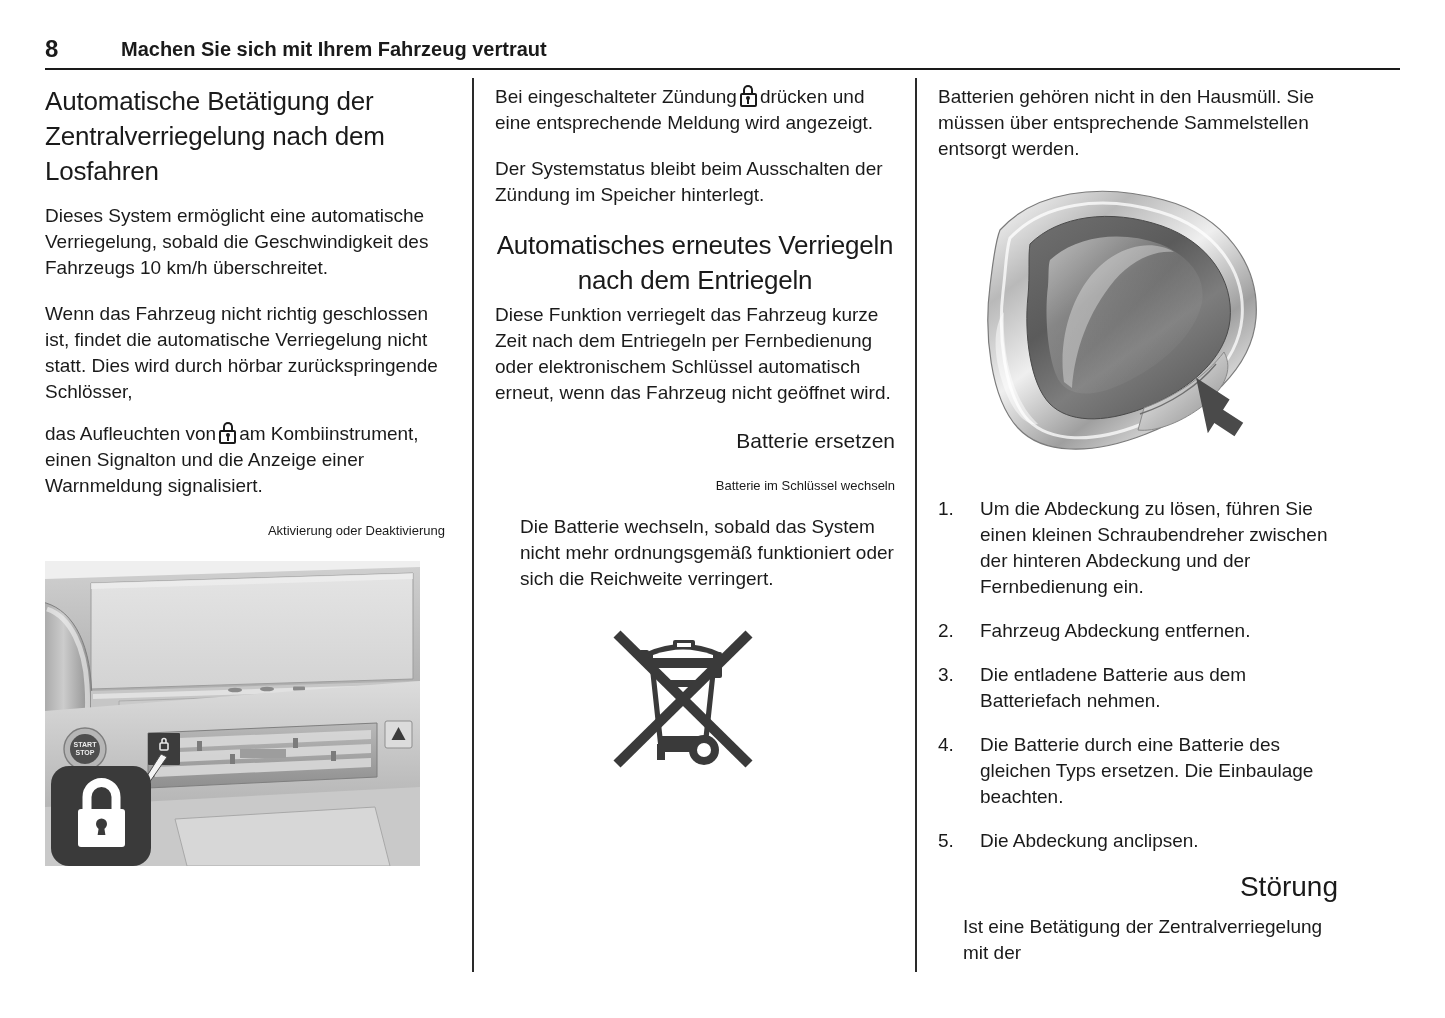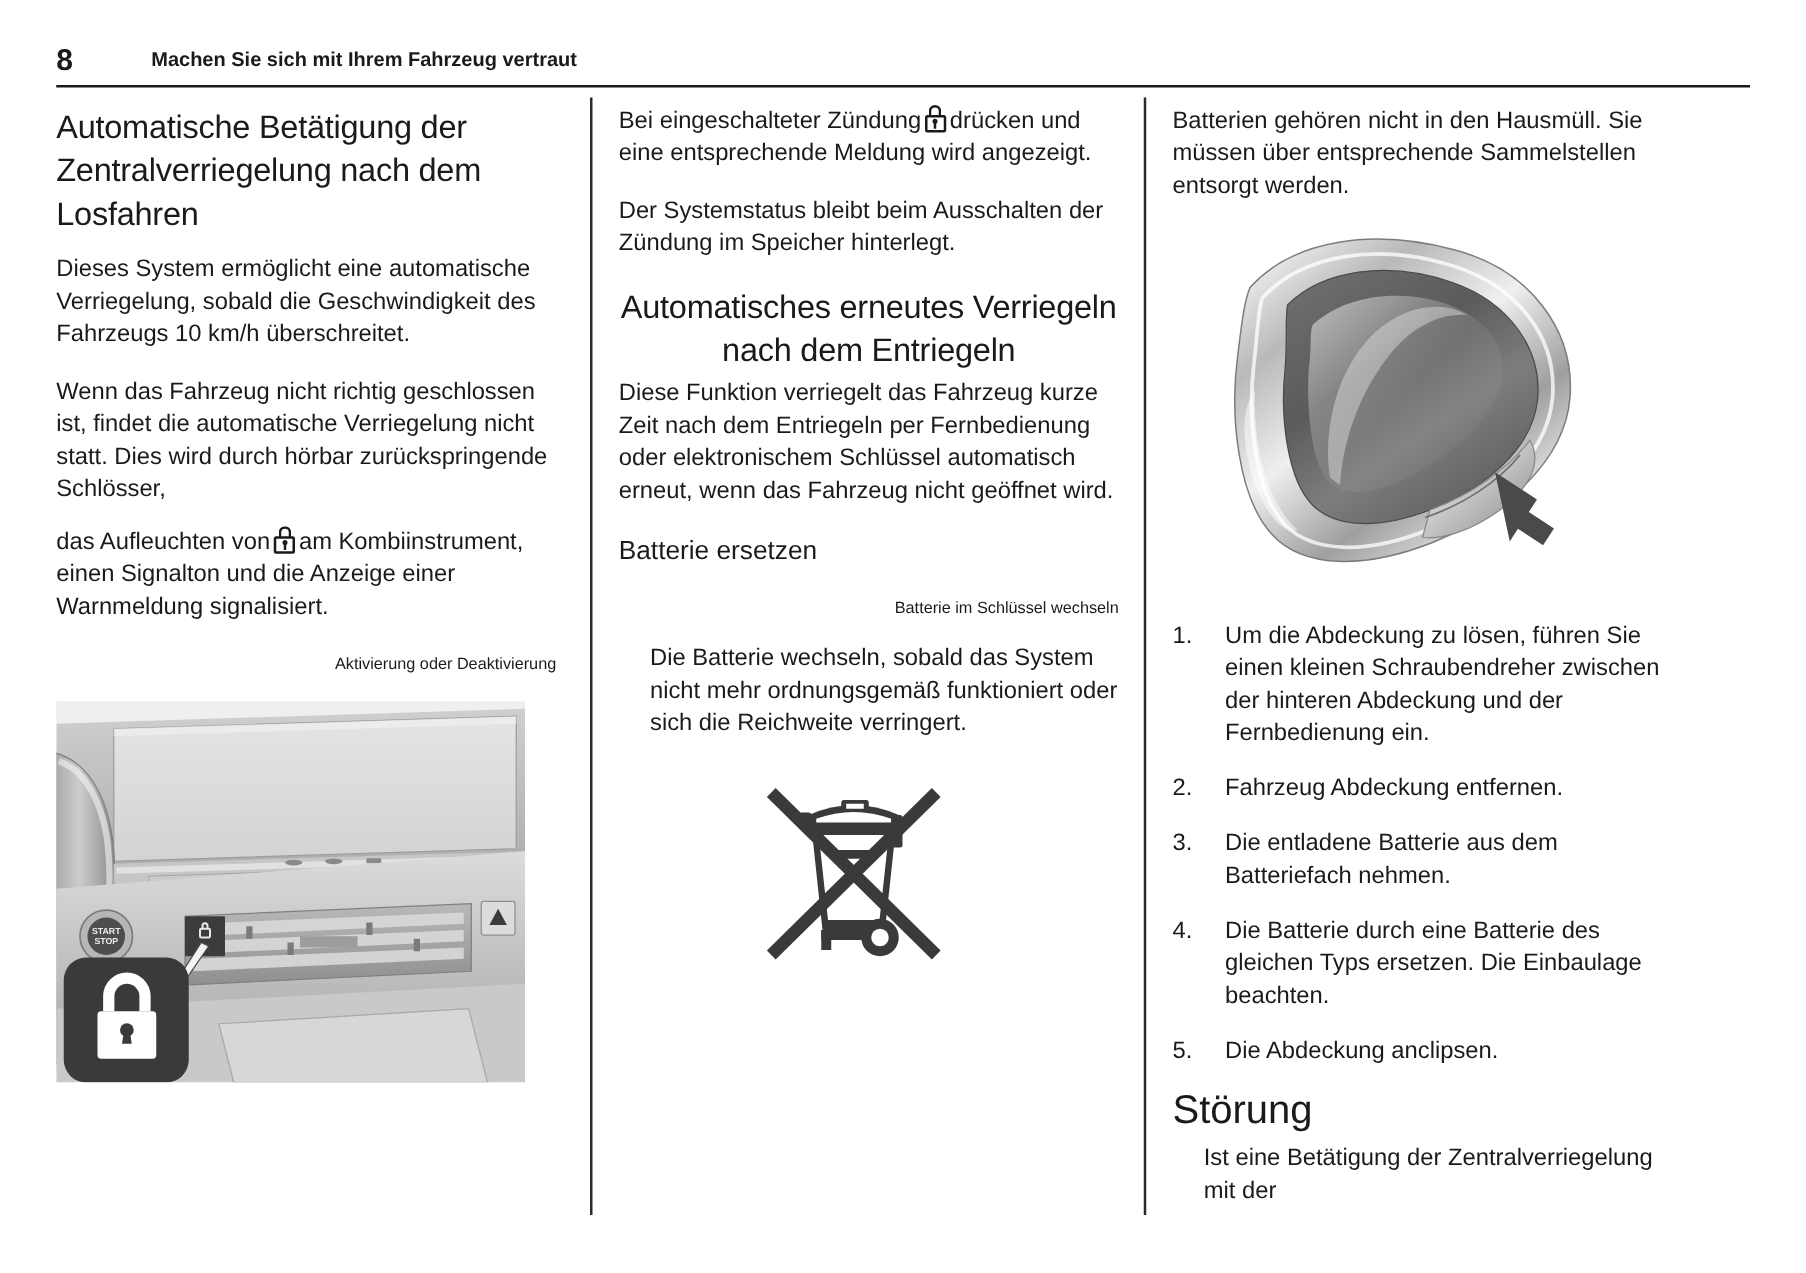--- a/index.html
+++ b/index.html
@@ -35,21 +35,21 @@
     align-items: flex-start;
   }
   .page-number {
     font-size: 24px;
     font-weight: bold;
     line-height: 30px;
     width: 76px;
     flex: none;
   }
   .header-title {
-    font-size: 16px;
+    font-size: 20px;
     font-weight: bold;
     line-height: 30px;
   }
 
   
   .columns {
     position: absolute;
     left: 45px;
     top: 84px;
     width: 1355px;
@@ -81,20 +81,21 @@
     font-size: 26px;
     font-weight: normal;
     line-height: 35px;
     letter-spacing: -0.2px;
   }
   h2.sub-title {
     margin: 0 0 2px 0;
     font-size: 21px;
     font-weight: normal;
     line-height: 30px;
+    text-align: right;
   }
   h3.minor-title {
     margin: 0 0 16px 0;
     font-size: 13px;
     font-weight: normal;
     line-height: 24px;
     text-align: right;
   }
   p.body {
     margin: 0 0 20px 0;
@@ -489,20 +490,20 @@
         <li>
           <span class="num">4.</span>
           <span>Die Batterie durch eine Batterie des gleichen Typs ersetzen. Die Einbaulage beachten.</span>
         </li>
         <li>
           <span class="num">5.</span>
           <span>Die Abdeckung anclipsen.</span>
         </li>
       </ol>
 
-      <h2 class="sub-title" style="font-size:32px;margin-top:8px;margin-bottom:12px;">Störung</h2>
+      <h2 class="sub-title" style="font-size:28px;margin-top:8px;margin-bottom:12px;">Störung</h2>
 
       <p class="body last">Ist eine Betätigung der Zentralverriegelung mit der</p>
 
     </div>
 
   </div>
 </div>
 
 </body></html>

